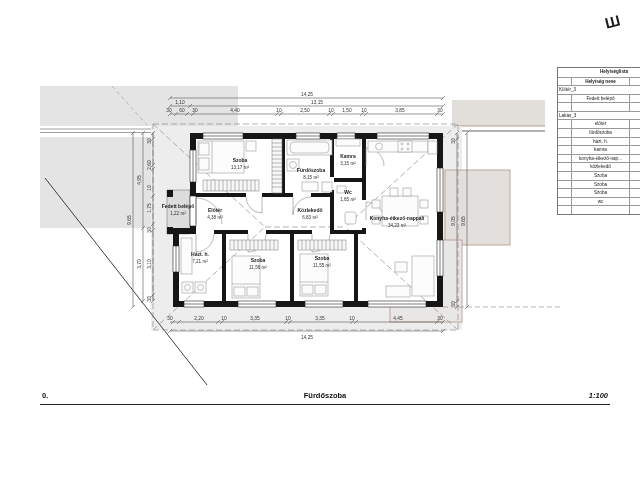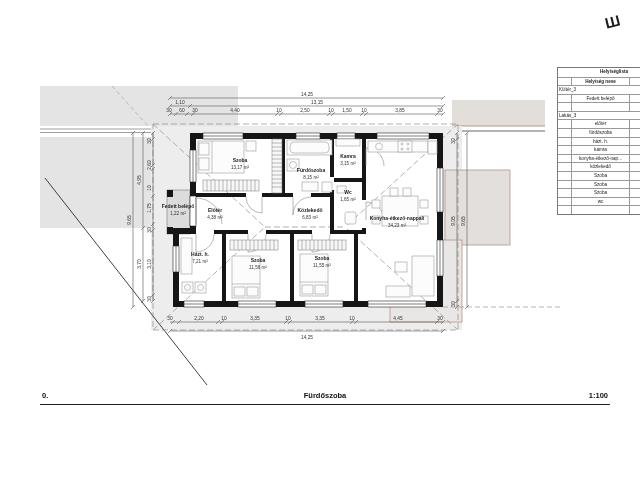--- a/index.html
+++ b/index.html
@@ -19,21 +19,21 @@
   .c-ind{width:13px;border-right:0.5px solid #999;flex:none;}
   .c-name{width:57px;text-align:center;border-right:0.5px solid #999;flex:none;
           white-space:nowrap;overflow:hidden;}
   .c-val{flex:1;text-align:right;padding-right:2px;white-space:nowrap;}
   .trow.grouprow .c-full{width:100%;text-align:left;padding-left:1px;}
   
   #titlebar{position:absolute;left:40px;top:388px;width:570px;height:16px;
             border-bottom:1px solid #222;font-size:7.5px;font-weight:bold;color:#111;}
   #tb-num{position:absolute;left:2px;top:3px;}
   #tb-name{position:absolute;left:0;right:0;top:3px;text-align:center;}
-  #tb-scale{position:absolute;right:2px;top:3px;}
+  #tb-scale{position:absolute;right:2px;top:3px;font-style:italic;}
   
   #cornermark{position:absolute;left:605px;top:13px;font-size:15px;font-weight:bold;
               color:#1b1b1b;transform:rotate(-14deg);}
 </style>
 </head>
 <body>
 
 <div id="page">
 
   <svg width="640" height="480" viewBox="0 0 640 480">

